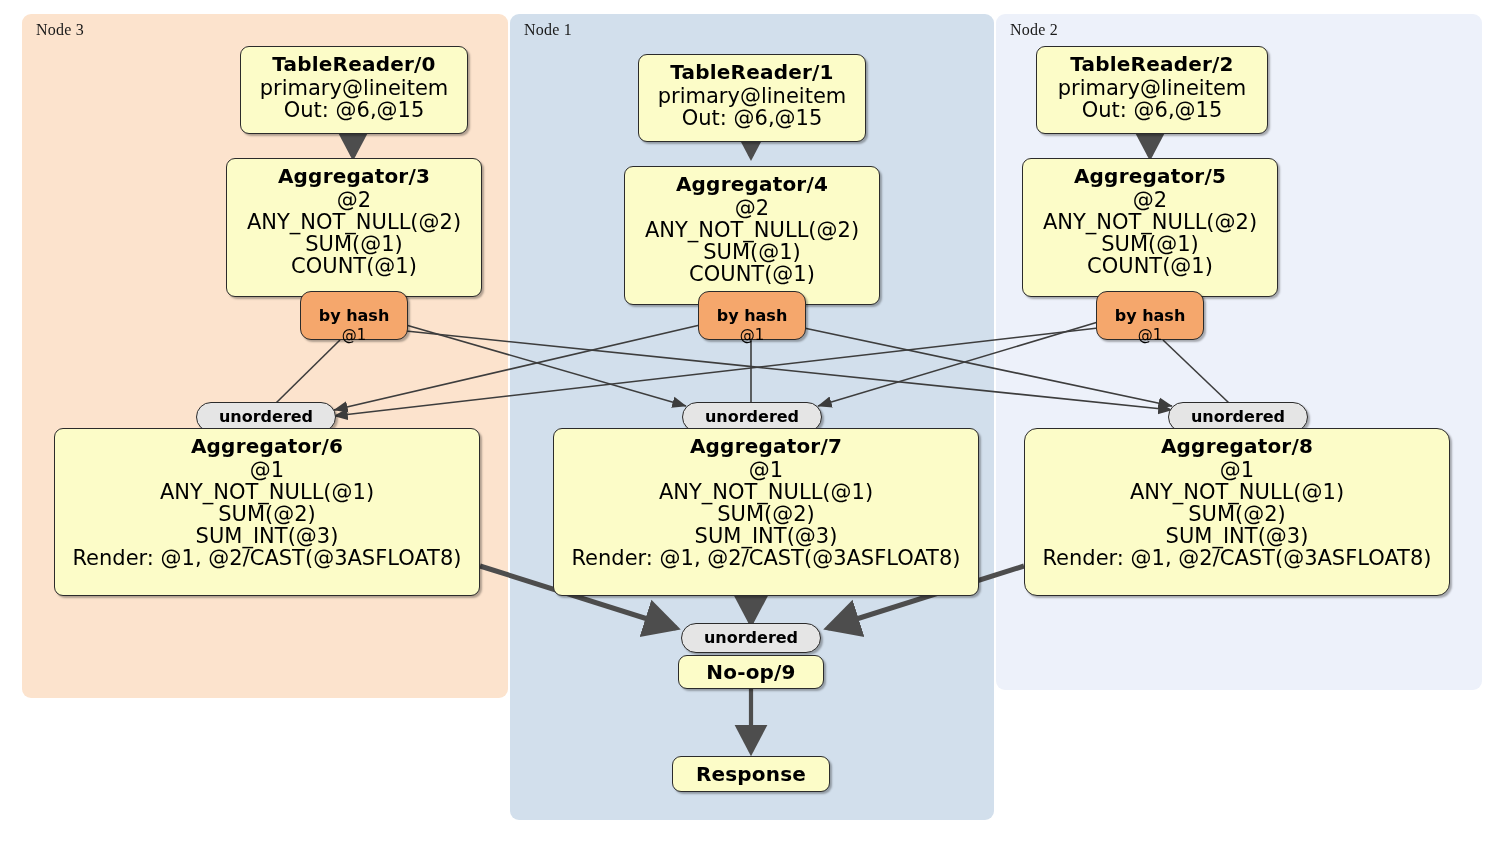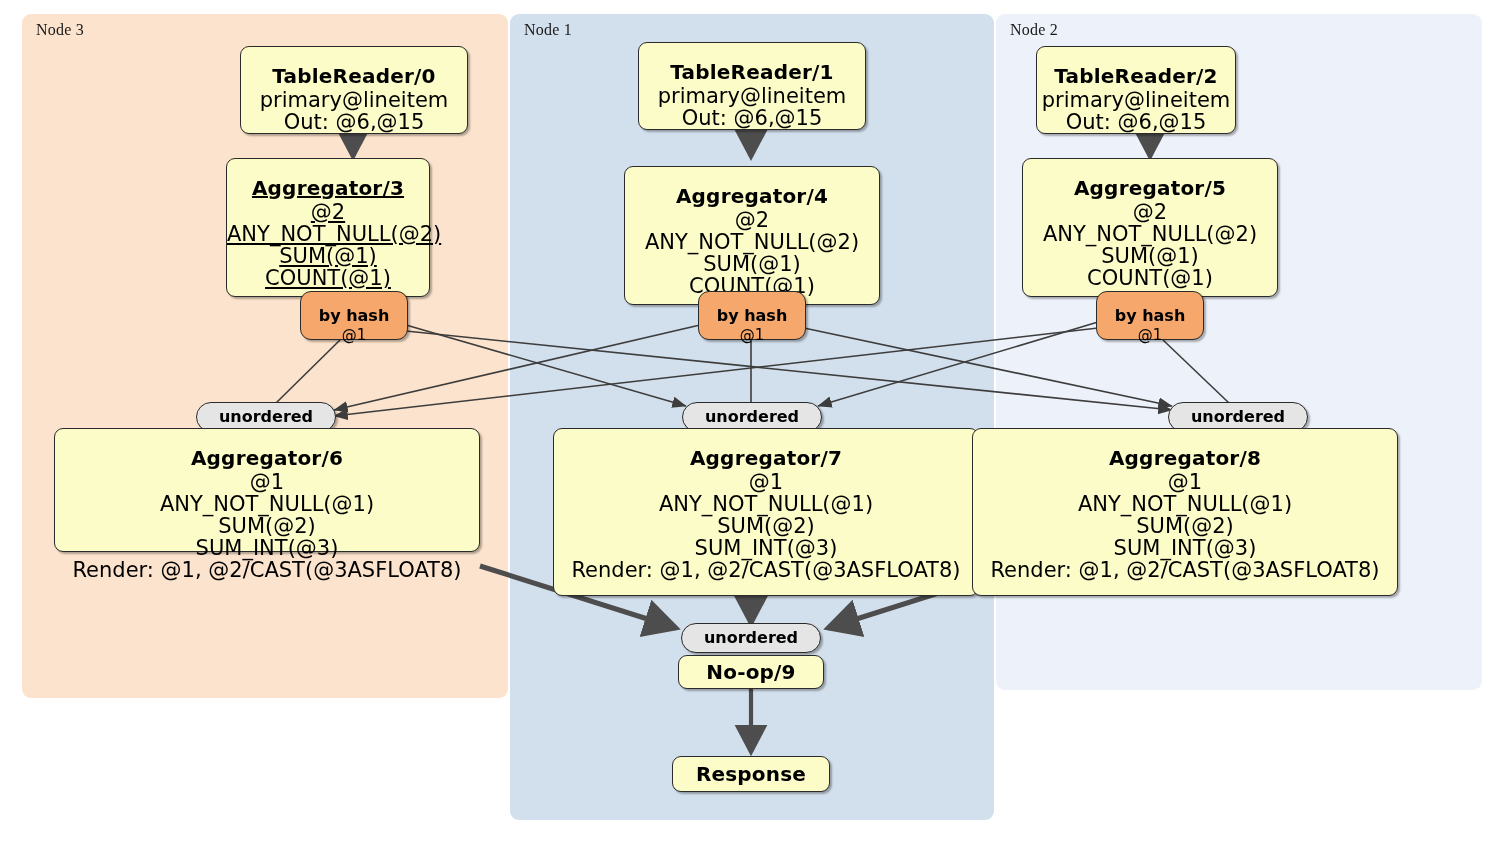--- a/index.html
+++ b/index.html
@@ -21,21 +21,21 @@
 
   
   #edges{position:absolute;left:0;top:0;width:1504px;height:842px;overflow:visible;}
 
   
   .box{
     position:absolute;box-sizing:border-box;
     background:#fcfcc8;border:1.6px solid #2b2b2b;border-radius:9px;
     text-align:center;color:#000;
     box-shadow:2px 2px 2px rgba(0,0,0,.30);
-    padding-top:17px;
+    padding-top:5px;
   }
   .box .ttl{
     font-weight:bold;font-size:20px;line-height:25px;letter-spacing:.2px;
     font-family:"DejaVu Sans",sans-serif;
   }
   .box .ln{
     font-size:21px;line-height:22px;white-space:nowrap;
     font-family:"DejaVu Sans",sans-serif;
   }
   .box.single{display:flex;align-items:center;justify-content:center;padding-top:0;}
@@ -138,47 +138,47 @@
       <line x1="751" y1="688" x2="751" y2="752" stroke="#4d4d4d" stroke-width="4.2" marker-end="url(#ahThick)"></line>
     </g>
   </svg>
 
   <div class="box" style="left:240px;top:46px;width:228px;height:88px;">
     <div class="ttl">TableReader/0</div>
     <div class="ln">primary@lineitem</div>
     <div class="ln">Out: @6,@15</div>
   </div>
 
-  <div class="box" style="left:226px;top:158px;width:204px;height:139px;text-decoration:underline;">
+  <div class="box" style="left:226px;top:158px;width:256px;height:139px;">
     <div class="ttl">Aggregator/3</div>
     <div class="ln">@2</div>
     <div class="ln">ANY_NOT_NULL(@2)</div>
     <div class="ln">SUM(@1)</div>
     <div class="ln">COUNT(@1)</div>
   </div>
 
   <div class="pill hash" style="left:300px;top:291px;width:108px;height:49px;">
     <div class="h1">by hash</div>
     <div class="h2">@1</div>
   </div>
 
   <div class="pill unord" style="left:196px;top:402px;width:140px;height:30px;">
     <span>unordered</span>
   </div>
 
-  <div class="box" style="left:54px;top:428px;width:426px;height:124px;">
+  <div class="box" style="left:54px;top:428px;width:426px;height:168px;">
     <div class="ttl">Aggregator/6</div>
     <div class="ln">@1</div>
     <div class="ln">ANY_NOT_NULL(@1)</div>
     <div class="ln">SUM(@2)</div>
     <div class="ln">SUM_INT(@3)</div>
     <div class="ln">Render: @1, @2/CAST(@3ASFLOAT8)</div>
   </div>
 
-  <div class="box" style="left:638px;top:42px;width:228px;height:88px;">
+  <div class="box" style="left:638px;top:54px;width:228px;height:88px;">
     <div class="ttl">TableReader/1</div>
     <div class="ln">primary@lineitem</div>
     <div class="ln">Out: @6,@15</div>
   </div>
 
   <div class="box" style="left:624px;top:166px;width:256px;height:139px;">
     <div class="ttl">Aggregator/4</div>
     <div class="ln">@2</div>
     <div class="ln">ANY_NOT_NULL(@2)</div>
     <div class="ln">SUM(@1)</div>
@@ -208,21 +208,21 @@
   </div>
 
   <div class="box single" style="left:678px;top:655px;width:146px;height:34px;">
     <div class="ttl">No-op/9</div>
   </div>
 
   <div class="box single" style="left:672px;top:756px;width:158px;height:36px;">
     <div class="ttl">Response</div>
   </div>
 
-  <div class="box" style="left:1036px;top:46px;width:200px;height:88px;">
+  <div class="box" style="left:1036px;top:46px;width:232px;height:88px;">
     <div class="ttl">TableReader/2</div>
     <div class="ln">primary@lineitem</div>
     <div class="ln">Out: @6,@15</div>
   </div>
 
   <div class="box" style="left:1022px;top:158px;width:256px;height:139px;">
     <div class="ttl">Aggregator/5</div>
     <div class="ln">@2</div>
     <div class="ln">ANY_NOT_NULL(@2)</div>
     <div class="ln">SUM(@1)</div>
@@ -231,21 +231,21 @@
 
   <div class="pill hash" style="left:1096px;top:291px;width:108px;height:49px;">
     <div class="h1">by hash</div>
     <div class="h2">@1</div>
   </div>
 
   <div class="pill unord" style="left:1168px;top:402px;width:140px;height:30px;">
     <span>unordered</span>
   </div>
 
-  <div class="box" style="left:972px;top:428px;width:426px;height:168px;">
+  <div class="box" style="left:1024px;top:428px;width:426px;height:168px;border-radius:13px;">
     <div class="ttl">Aggregator/8</div>
     <div class="ln">@1</div>
     <div class="ln">ANY_NOT_NULL(@1)</div>
     <div class="ln">SUM(@2)</div>
     <div class="ln">SUM_INT(@3)</div>
     <div class="ln">Render: @1, @2/CAST(@3ASFLOAT8)</div>
   </div>
 
 </div>
 

